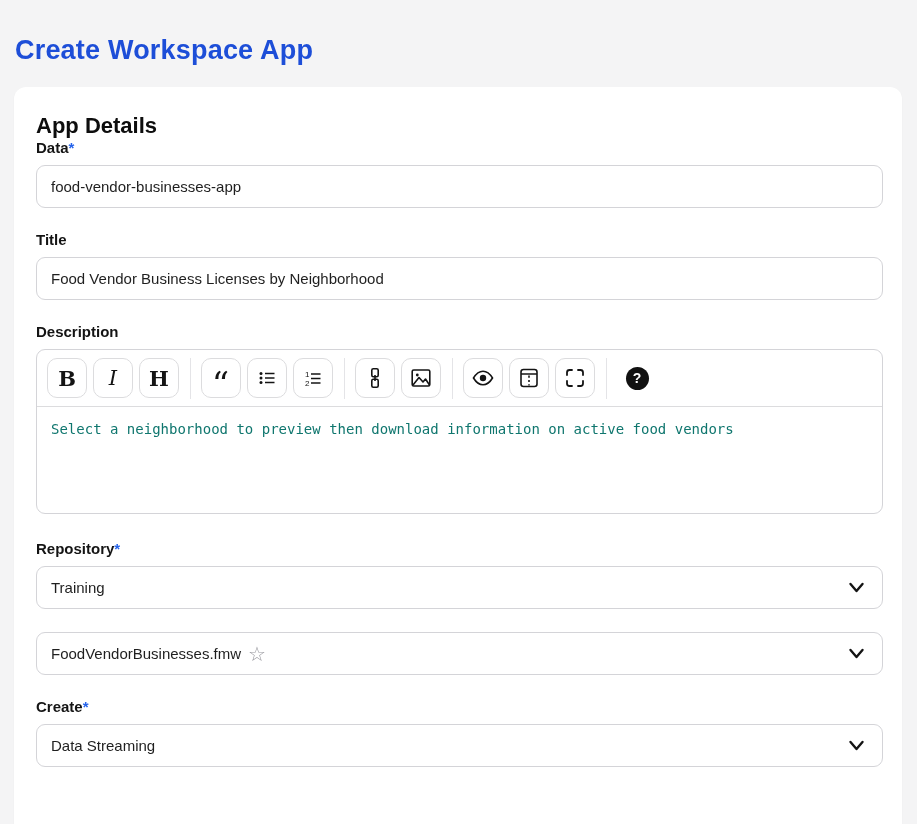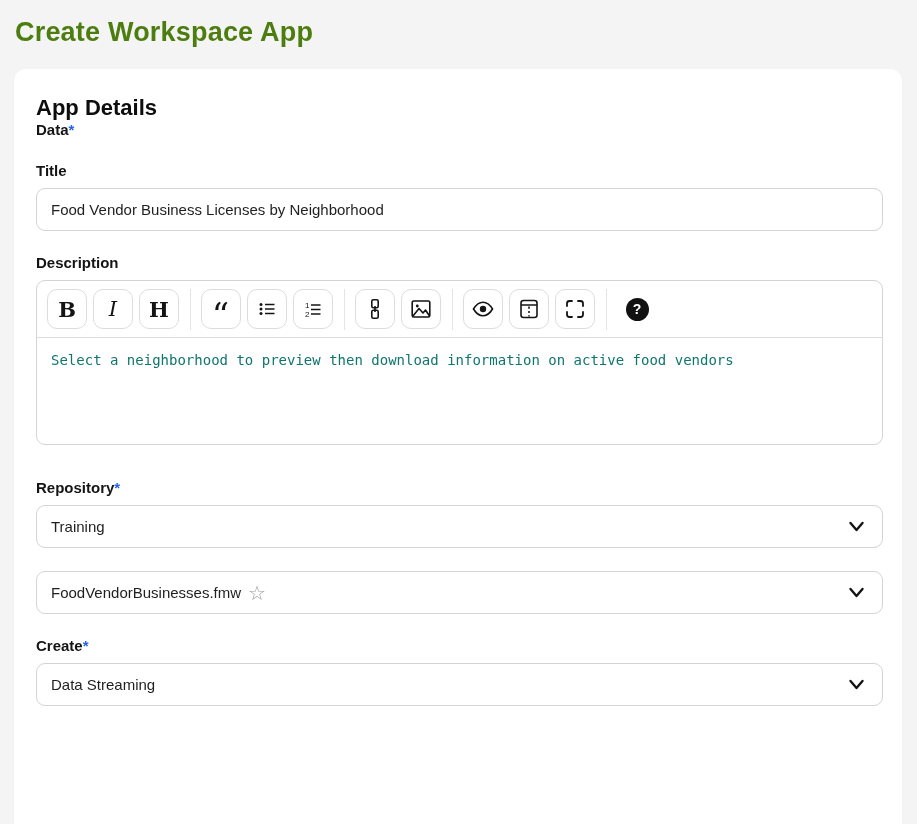--- a/index.html
+++ b/index.html
@@ -5,22 +5,22 @@
   * { box-sizing: border-box; margin: 0; padding: 0; }
   html, body { width: 917px; height: 824px; overflow: hidden; }
   body {
     background: #f4f4f5;
     font-family: "Liberation Sans", sans-serif;
     color: #1a1a1a;
   }
   .page-title {
     font-size: 27px;
     font-weight: 700;
-    color: #4d7c0f;
-    margin: 17px 0 0 15px;
+    color: #1d4ed8;
+    margin: 35px 0 0 15px;
     letter-spacing: 0.2px;
   }
   .card {
     background: #ffffff;
     border-radius: 12px;
     margin: 21px 15px 0 14px;
     width: 888px;
     height: 960px;
     padding: 26px 19px 0 22px;
     box-shadow: 0 1px 2px rgba(0,0,0,0.04);
@@ -112,21 +112,21 @@
   .editor-body {
     height: 106px;
     padding: 13px 14px;
     font-family: "DejaVu Sans Mono", monospace;
     font-size: 14px;
     line-height: 19px;
     color: #0f766e;
     white-space: pre-wrap;
     cursor: text;
   }
-  .field-desc { margin-bottom: 34px; }
+  .field-desc { margin-bottom: 26px; }
   
   .select {
     width: 100%;
     height: 43px;
     border: 1px solid #d4d4d8;
     border-radius: 9px;
     background: #fff;
     display: flex;
     align-items: center;
     padding: 0 16px 0 14px;
@@ -153,20 +153,21 @@
 </head>
 <body>
 
 <h1 class="page-title">Create Workspace App</h1>
 
 <div class="card">
   <h2 class="section-heading">App Details</h2>
 
   <div class="field">
     <label class="field-label"><span>Data</span><span class="req">*</span></label>
+    <input class="text-input" type="text" value="food-vendor-businesses-app" style="">
   </div>
 
   <div class="field">
     <label class="field-label"><span>Title</span></label>
     <input class="text-input" type="text" value="Food Vendor Business Licenses by Neighborhood" style="">
   </div>
 
   <div class="field field-desc">
     <label class="field-label"><span>Description</span></label>
     <div class="editor">

